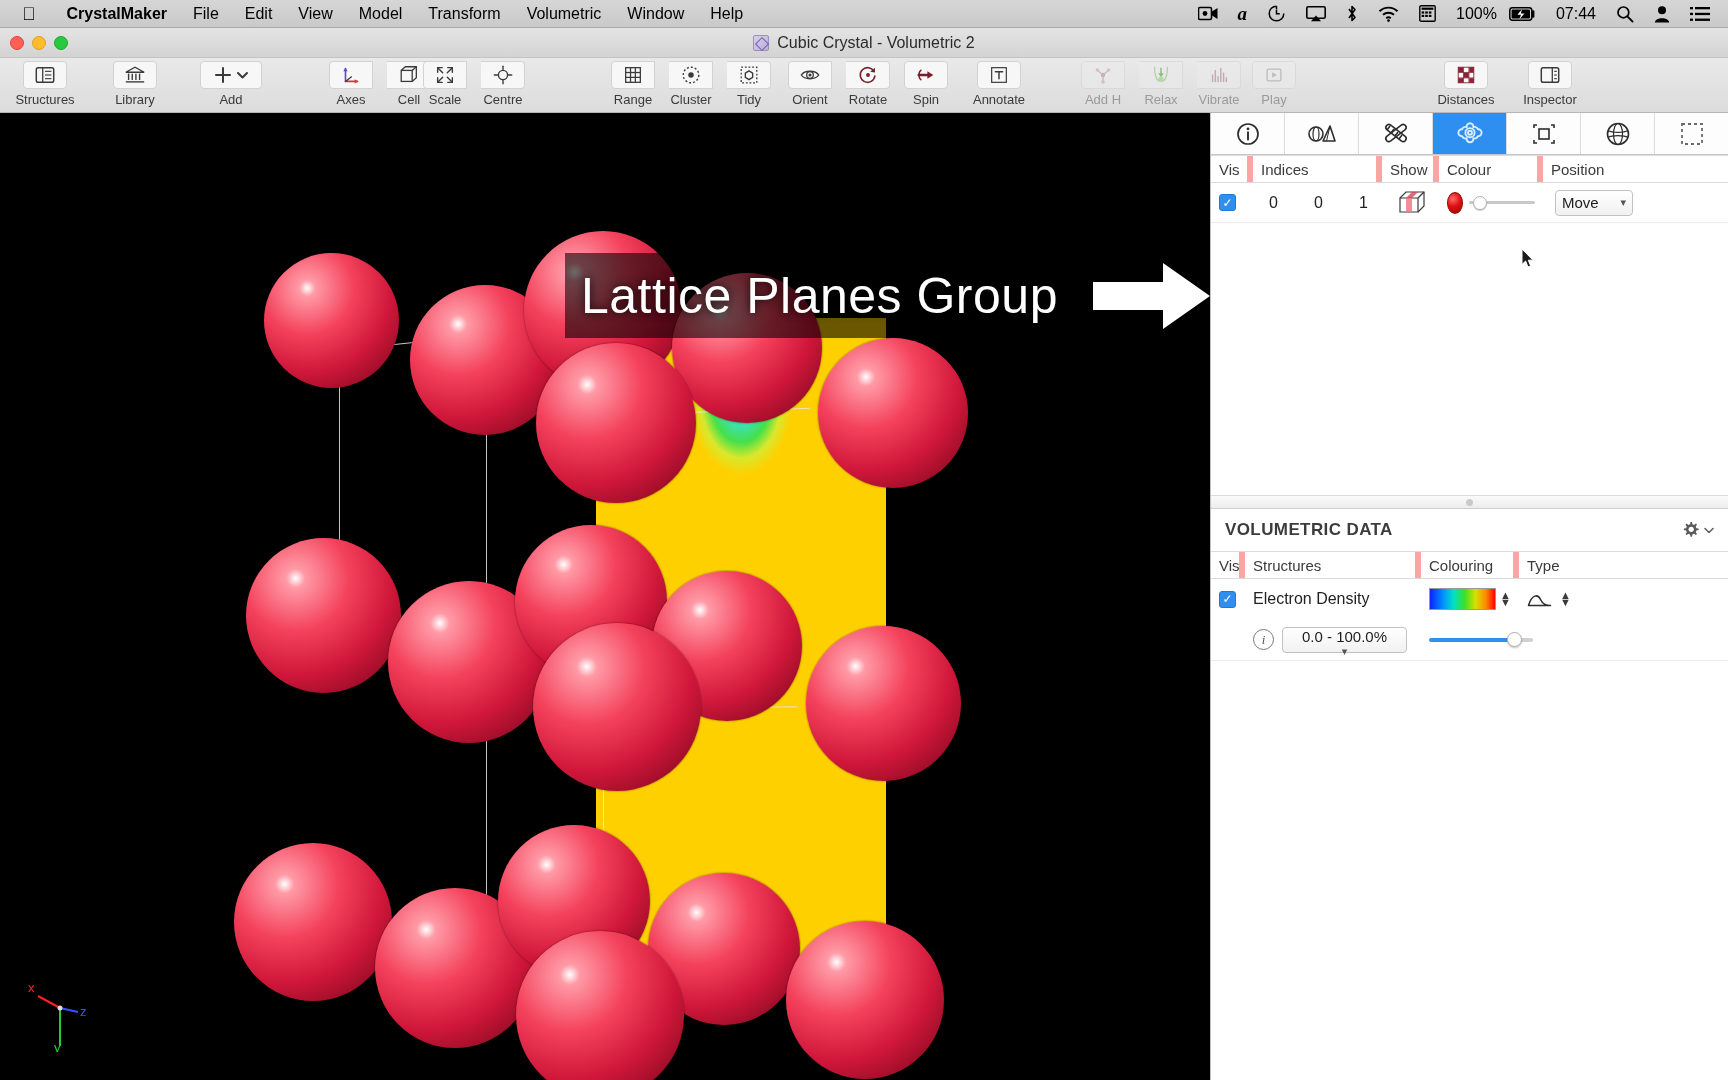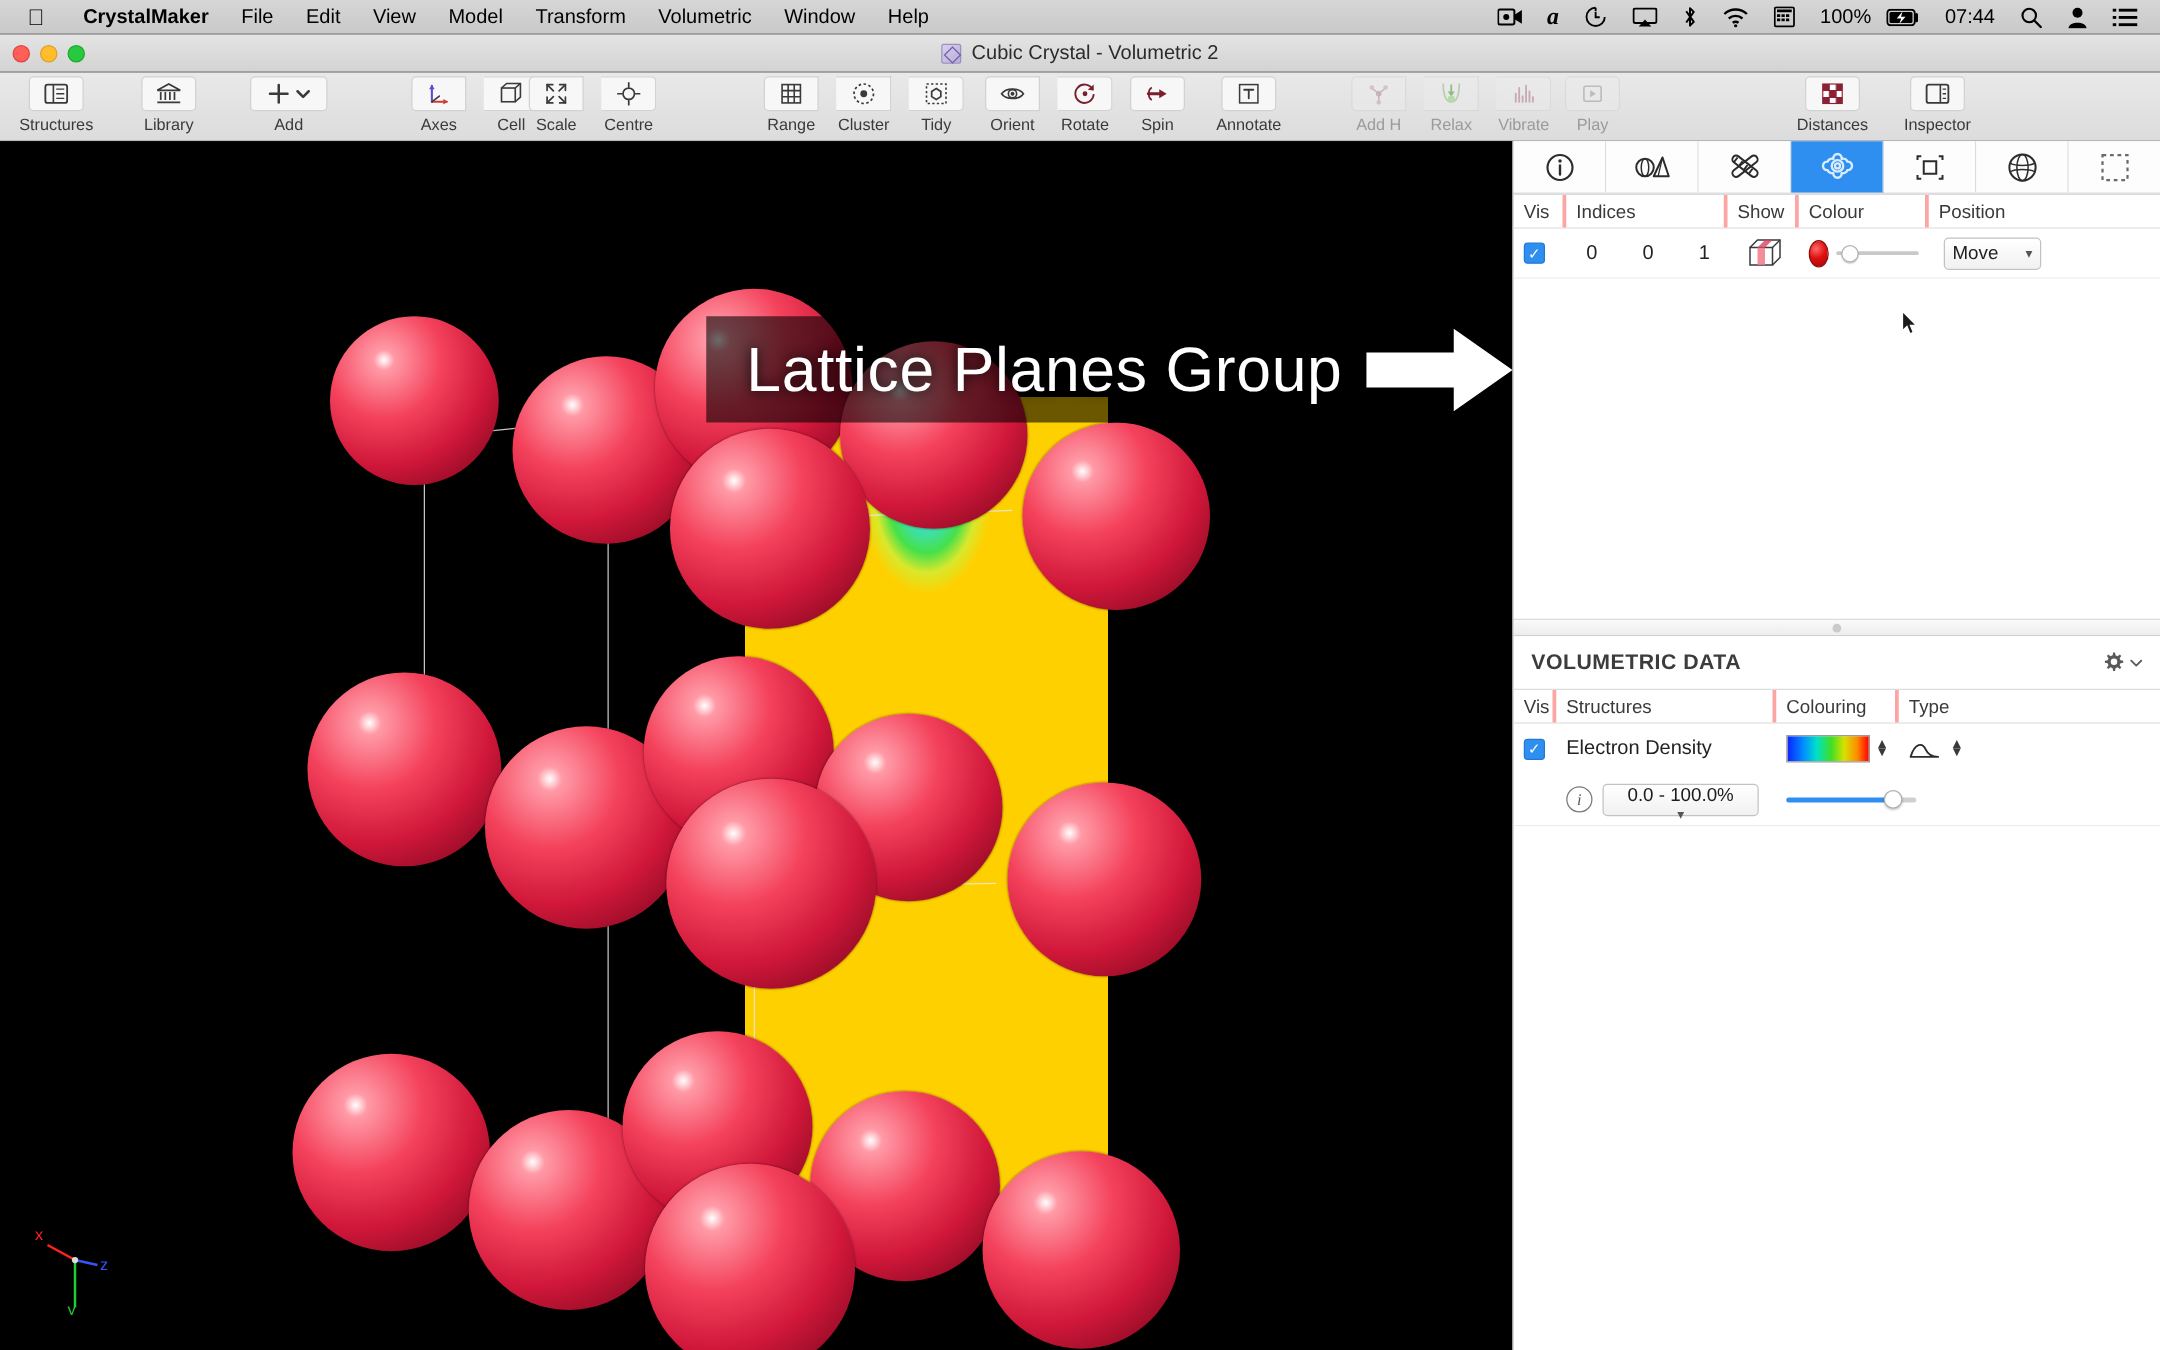--- a/index.html
+++ b/index.html
@@ -113,21 +113,21 @@
       radial-gradient(ellipse 52px 78px at 92% 25%,  #36d7ff 0%, #3ee0a8 38%, #46e04a 58%, #d8e82c 78%, #ffd000 100%),
       radial-gradient(ellipse 52px 78px at 92% 51%,  #36d7ff 0%, #3ee0a8 38%, #46e04a 58%, #d8e82c 78%, #ffd000 100%),
       radial-gradient(ellipse 52px 78px at 92% 77%,  #36d7ff 0%, #3ee0a8 38%, #46e04a 58%, #d8e82c 78%, #ffd000 100%),
       #ffd000;
   }
 
   
   .banner {
     position: absolute; left: 565px; top: 140px; width: 640px; height: 85px;
     background: rgba(0,0,0,.58);
-    display: flex; align-items: center; padding-left: 16px;
+    display: flex; align-items: center;
   }
   .banner .btxt {
     color: #fff; font-size: 50px; letter-spacing: .5px;
     font-family: "Liberation Sans", sans-serif;
     padding-left: 16px; text-shadow: 0 0 10px rgba(0,0,0,.9);
   }
   .arrow {
     position: absolute; left: 1093px; top: 148px; width: 118px; height: 70px;
   }
 
@@ -159,21 +159,21 @@
     background: #fff;
   }
   .sect-title { font-size: 17px; font-weight: bold; color: #3c3c3c; letter-spacing: .4px; }
   .gear-wrap { display: flex; align-items: center; gap: 3px; color: #555; }
 
   .thead {
     display: flex; height: 28px; align-items: center;
     border-top: 1px solid #dcdcdc; border-bottom: 1px solid #dcdcdc;
     background: #fff; font-size: 15px; color: #3a3a3a;
   }
-  .th { padding: 0 8px; border-right: 3px solid #fca5a5; height: 100%; display:flex; align-items:center; }
+  .th { padding: 0 8px; border-right: 6px solid #fca5a5; height: 100%; display:flex; align-items:center; }
   .th:last-child { border-right: none; }
 
   .trow {
     display: flex; align-items: center; height: 40px;
     border-bottom: 1px solid #ececec; font-size: 16px; color: #222;
     background: #fff;
   }
   .cell { padding: 0 8px; display: flex; align-items: center; height: 100%; }
 
   .chk {

